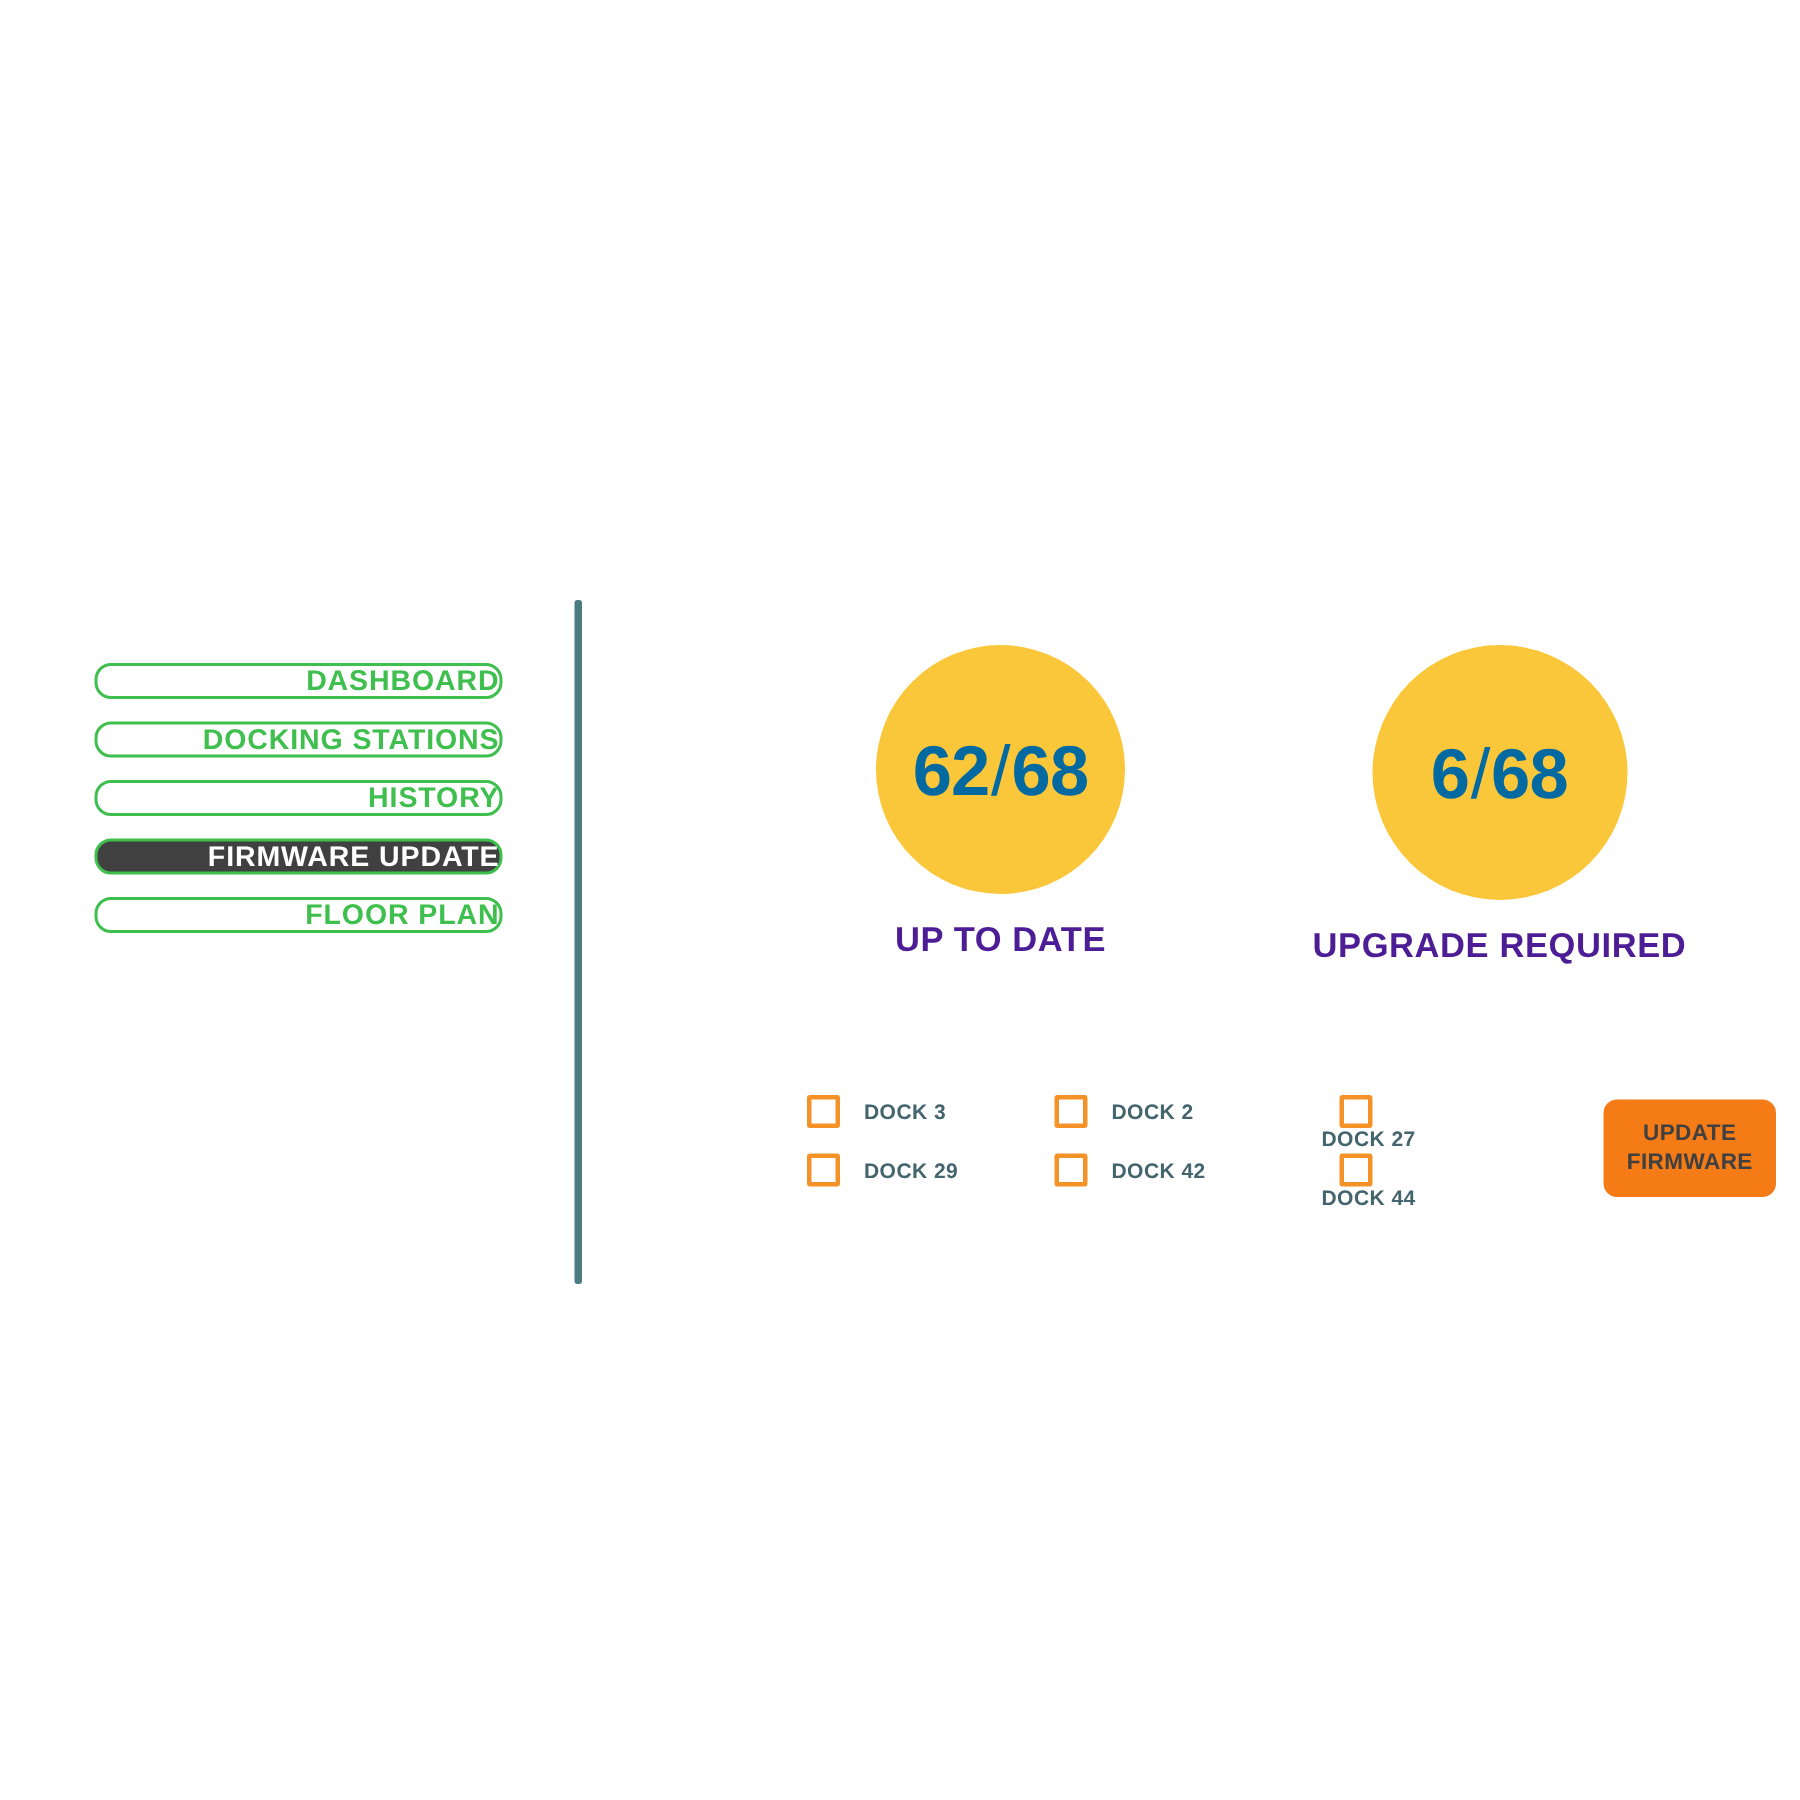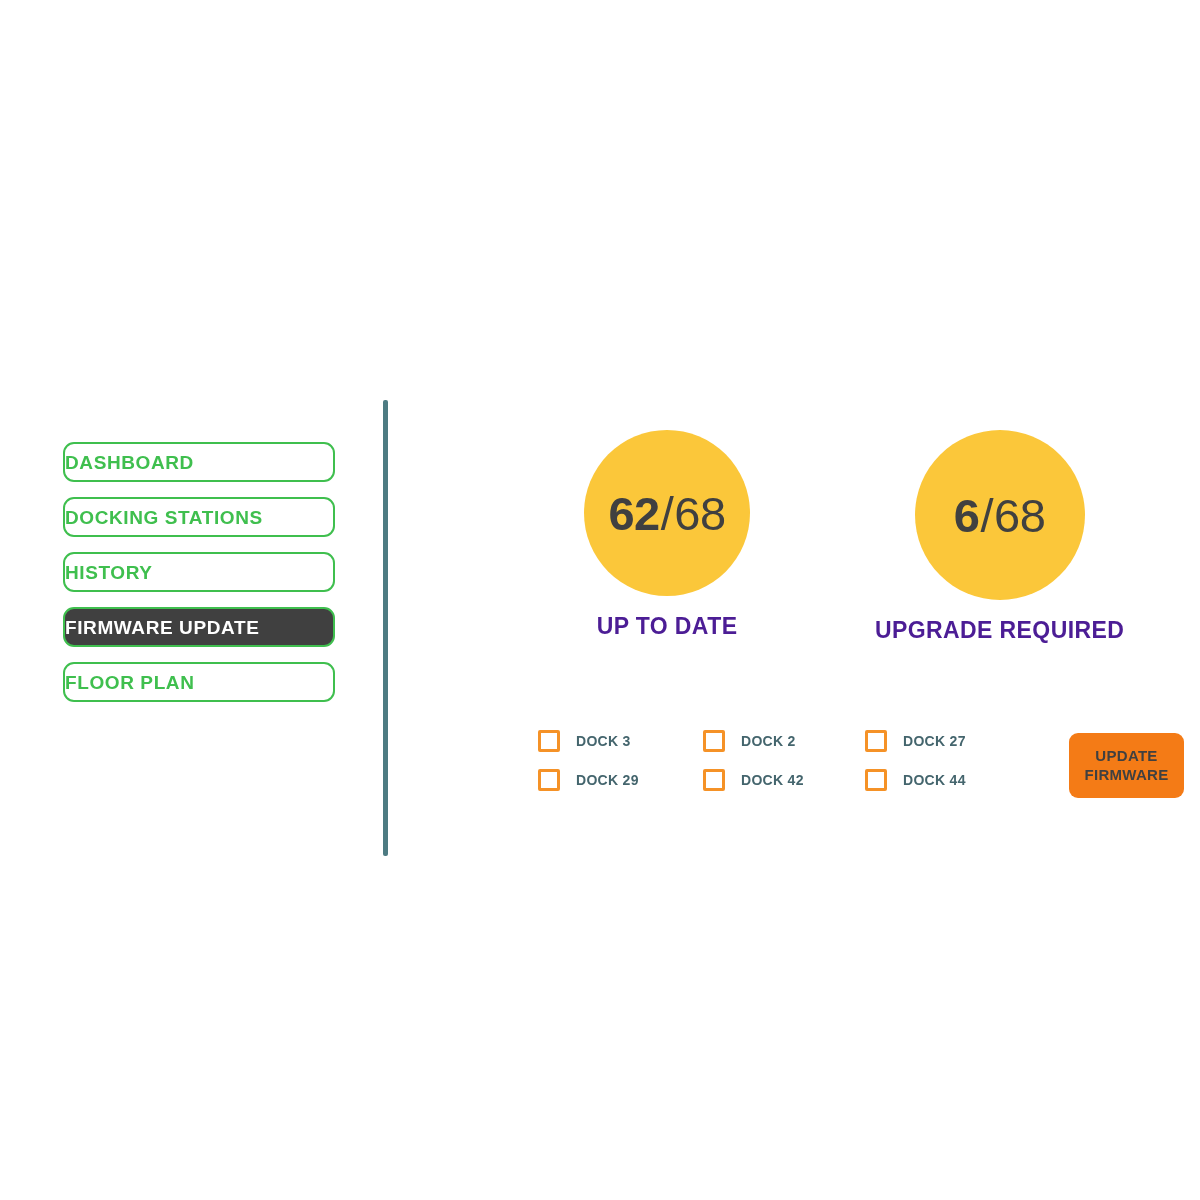--- a/index.html
+++ b/index.html
@@ -28,32 +28,32 @@
   
   #sidebar {
     position: absolute;
     left: 63px;
     top: 442px;
     width: 272px;
   }
   .nav-btn {
     box-sizing: border-box;
     width: 272px;
-    height: 40px;
+    height: 24px;
     margin-bottom: 15px;
     border: 2px solid #3fbf4e;
     border-radius: 11px;
     background: #ffffff;
     color: #3fbf4e;
     font-size: 19px;
     font-weight: bold;
     letter-spacing: 0.6px;
     display: flex;
     align-items: center;
-    justify-content: flex-start;
+    justify-content: flex-end;
     cursor: pointer;
     user-select: none;
     line-height: 1;
   }
   .nav-btn:last-child { margin-bottom: 0; }
   .nav-btn.active {
     background: #404040;
     border-color: #3fbf4e;
     color: #ffffff;
   }
@@ -99,33 +99,33 @@
     display: flex;
     align-items: center;
     justify-content: center;
     line-height: 1;
   }
   .stat.stat-1 .donut { width: 170px; height: 170px; }
 
   .donut-text {
     display: flex;
     align-items: baseline;
-    color: #404040;
+    color: #0369a1;
     font-size: 47px;
     letter-spacing: -0.5px;
   }
   .donut-num {
     font-weight: bold;
   }
   .donut-sep {
     font-weight: 300;
     margin: 0 1px;
   }
   .donut-den {
-    font-weight: 400;
+    font-weight: 700;
   }
 
   .stat-label {
     margin-top: 19px;
     color: #4c1d95;
     font-size: 23px;
     font-weight: bold;
     letter-spacing: 0.4px;
     white-space: nowrap;
     line-height: 1;
@@ -158,21 +158,21 @@
     color: #44656d;
     font-size: 14px;
     font-weight: bold;
     letter-spacing: 0.3px;
     white-space: nowrap;
     line-height: 1;
   }
 
   .dock-c0 { left: 18px; }
   .dock-c1 { left: 183px; }
-  .dock-c2 { left: 345px; }
+  .dock-c2 { left: 345px; flex-direction: column; }
   .dock-r0 { top: 0px; }
   .dock-r1 { top: 39px; }
 
   #update-firmware-button {
     position: absolute;
     left: 501px;
     top: 3px;
     width: 115px;
     height: 65px;
     background: #f47b16;

